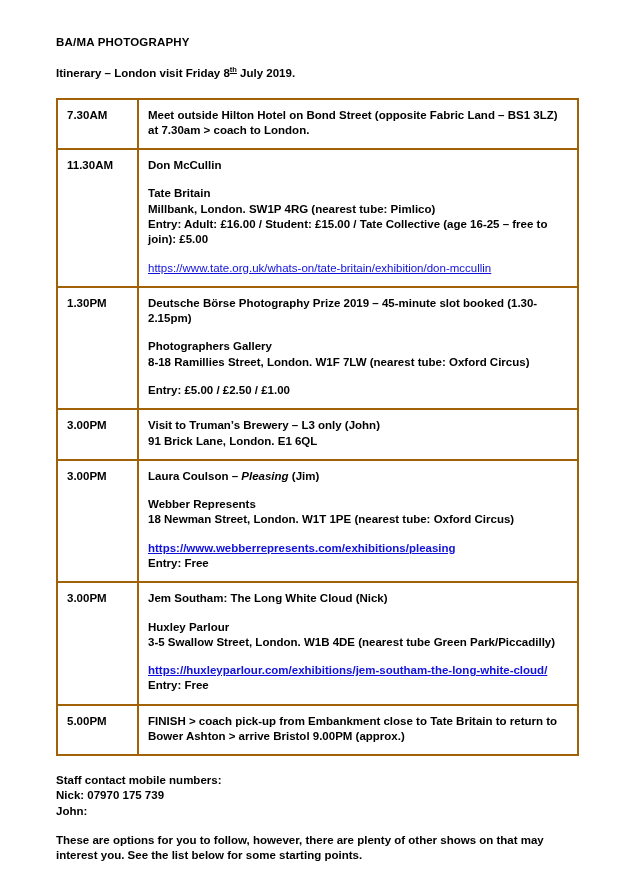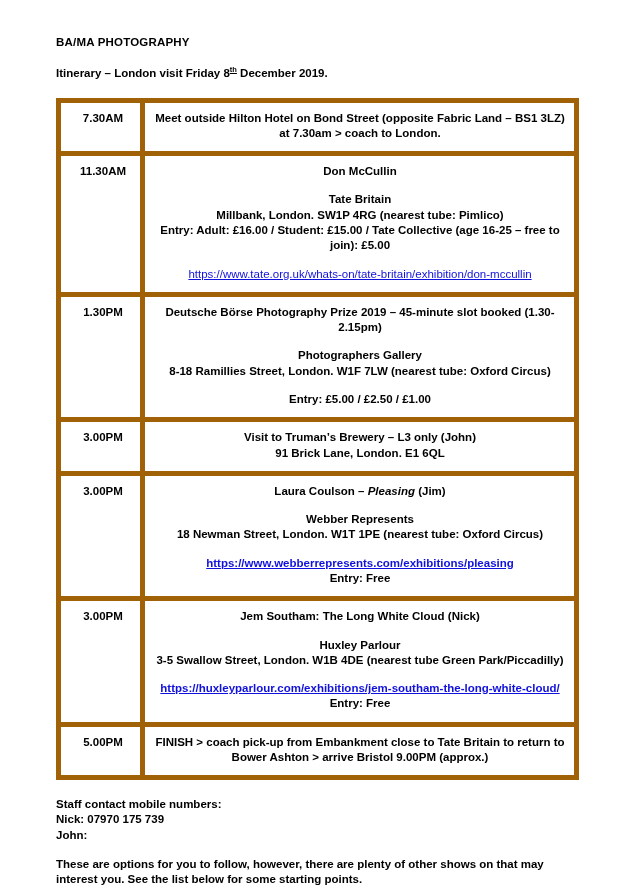--- a/index.html
+++ b/index.html
@@ -47,27 +47,26 @@
     line-height: 1.2;
   }
 
   table.itinerary {
     border-collapse: collapse;
     width: 523px;
     table-layout: fixed;
     margin: 0;
   }
   table.itinerary td {
-    border: 5px solid #a16207;
+    border: 2px solid #a16207;
     vertical-align: top;
     font-size: 11.5px;
     font-weight: bold;
     line-height: 1.33;
     padding: 8px 6px 10px 8px;
-    text-align: center;
   }
   table.itinerary td.time-cell {
     width: 66px;
     padding-left: 9px;
     padding-right: 4px;
     white-space: nowrap;
   }
   table.itinerary td.detail-cell {
     padding-left: 9px;
     padding-right: 8px;
@@ -108,21 +107,21 @@
     margin-top: 0;
   }
 </style>
 </head>
 <body>
 
 <div class="page">
 
   <div class="doc-title">BA/MA PHOTOGRAPHY</div>
 
-  <div class="subtitle"><span>Itinerary – London visit Friday 8</span><sup>th</sup><span> December 2019.</span></div>
+  <div class="subtitle"><span>Itinerary – London visit Friday 8</span><sup>th</sup><span> July 2019.</span></div>
 
 
   <table class="itinerary">
     <tbody id="itinerary-body">
         <tr>
           <td class="time-cell">7.30AM</td>
           <td class="detail-cell">
             <span class="detail-line">Meet outside Hilton Hotel on Bond Street (opposite Fabric Land – BS1 3LZ) at 7.30am &gt; coach to London.</span>
           </td>
         </tr>

